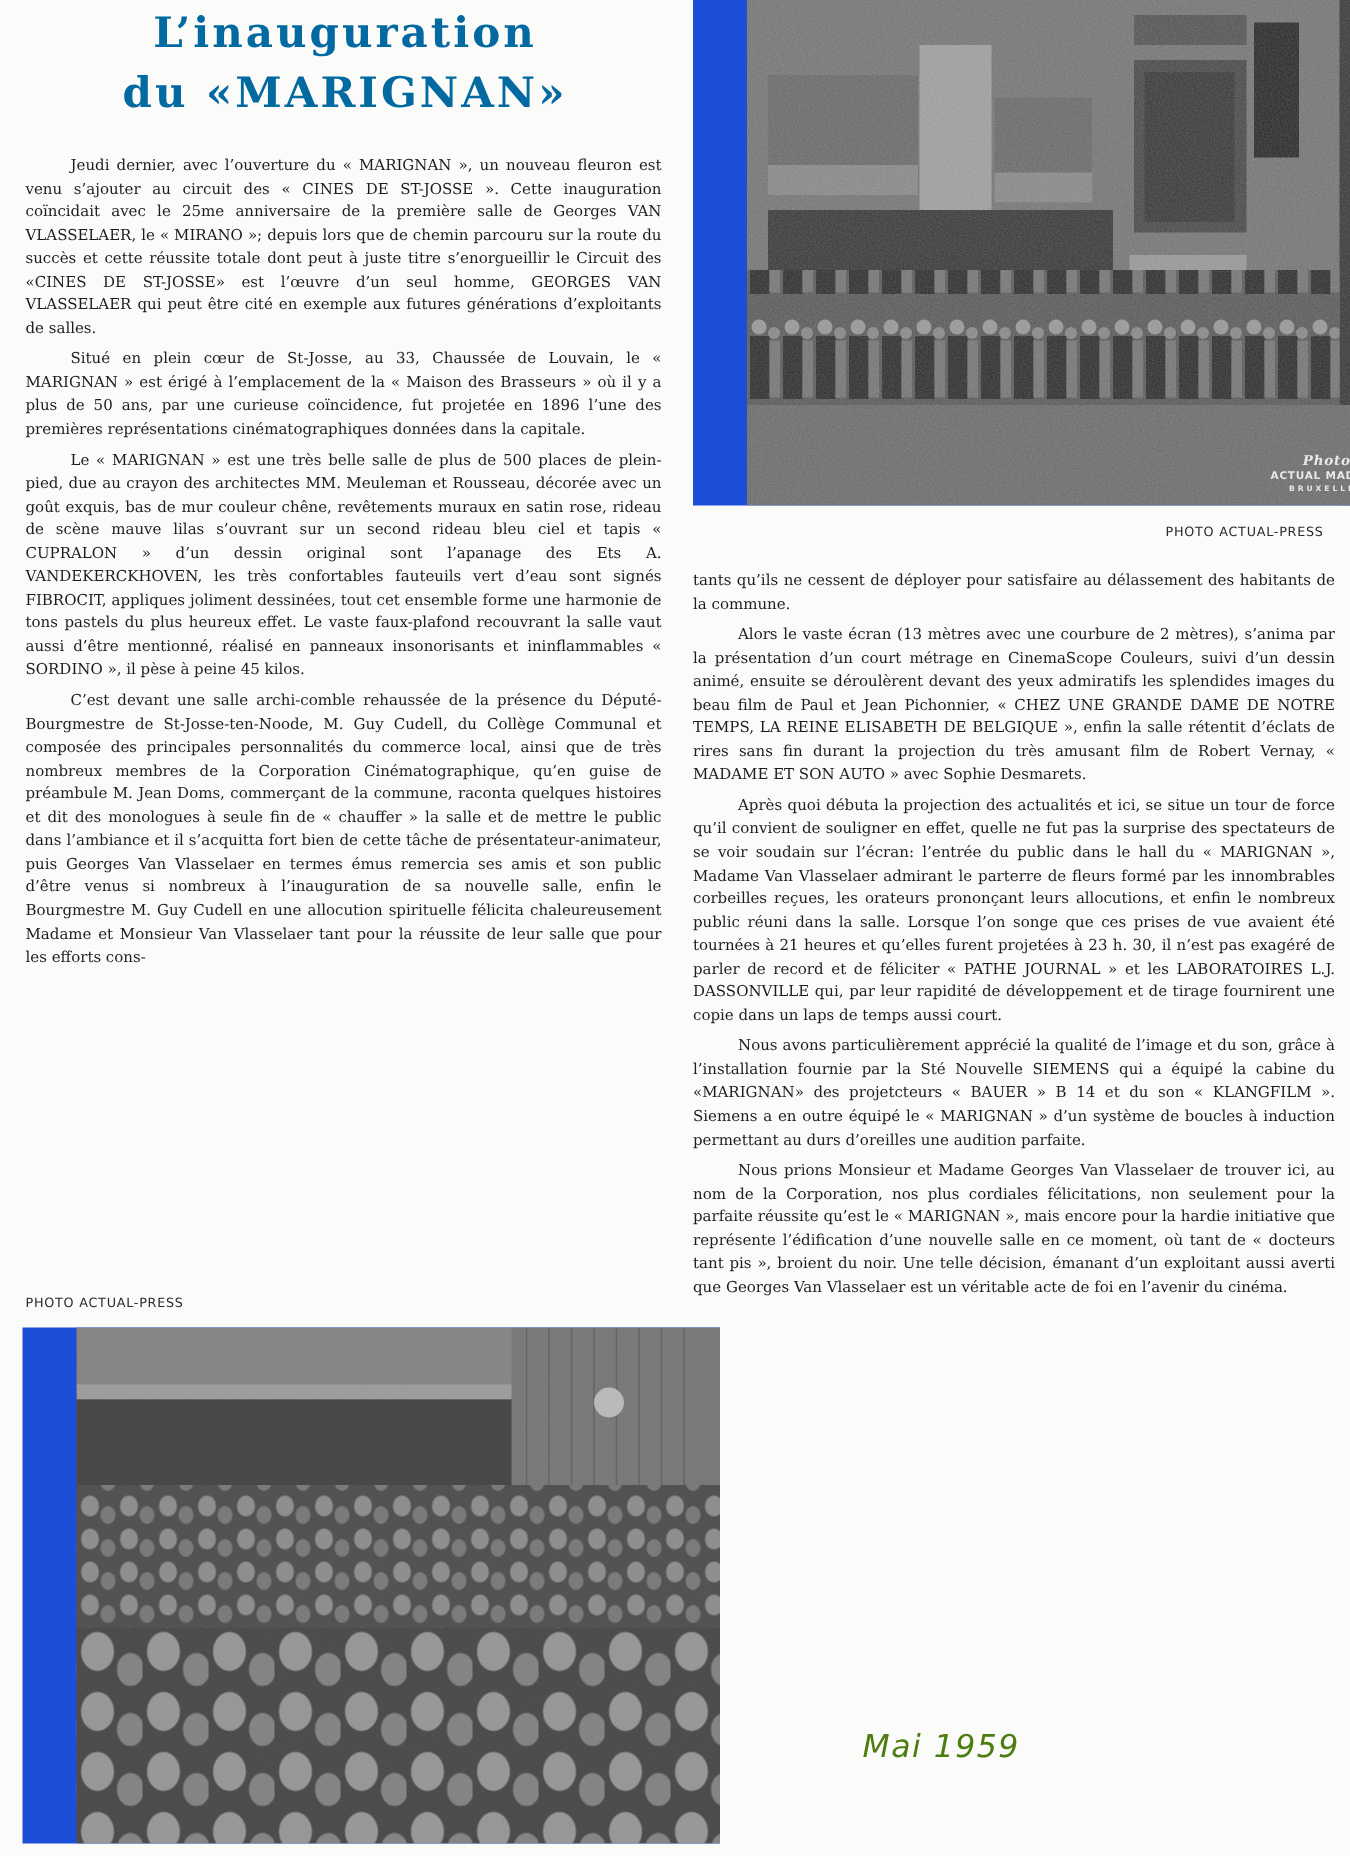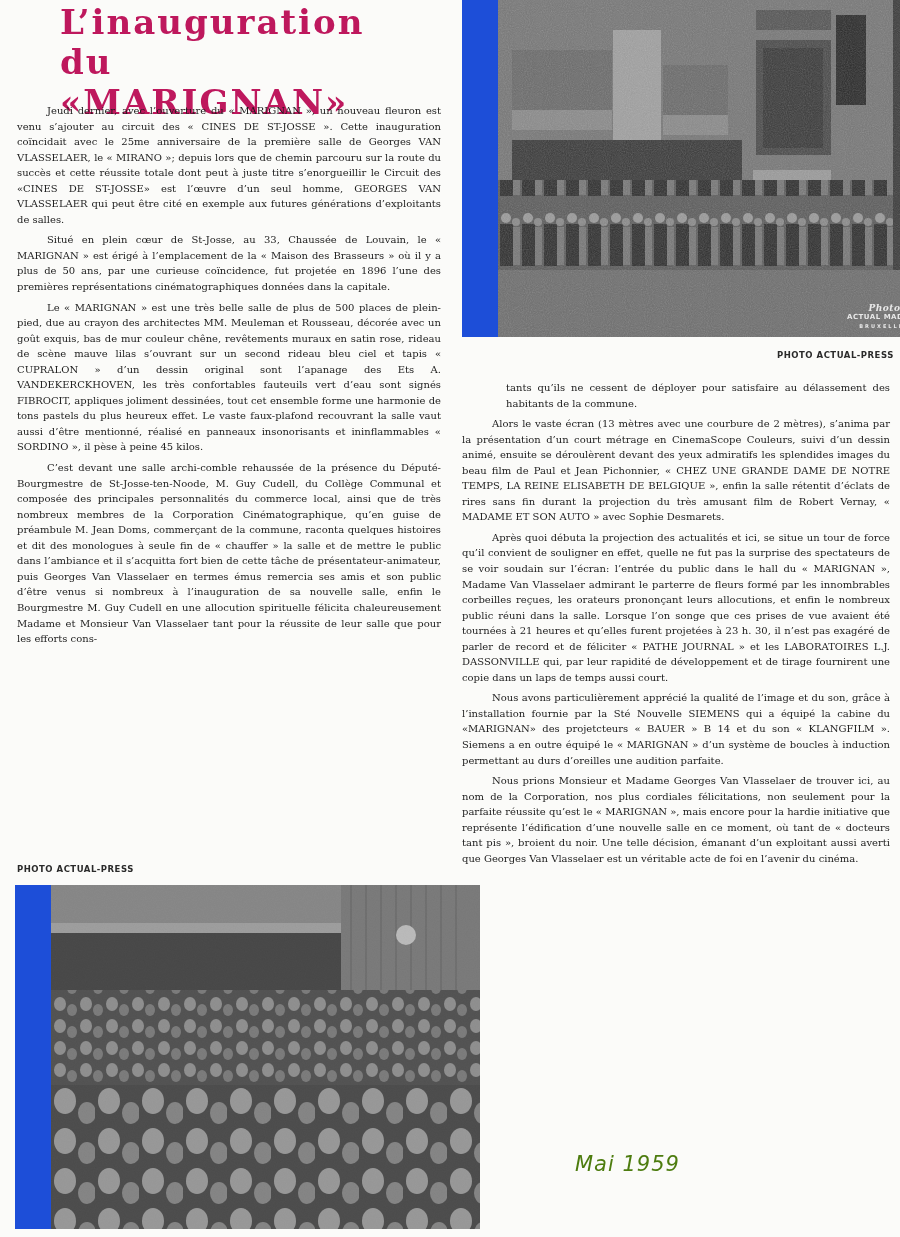--- a/index.html
+++ b/index.html
@@ -3,32 +3,32 @@
 <meta charset="utf-8">
 <style>
   html, body { margin: 0; padding: 0; }
   body {
     width: 900px; height: 1237px; position: relative; overflow: hidden;
     background: #fbfbf9; color: #1c1c1c;
     font-family: "DejaVu Serif", "Liberation Serif", serif;
   }
   .abs { position: absolute; }
   .title {
-    left: 60px; top: 2px; width: 340px; text-align: left;
+    left: 60px; top: 2px; width: 340px; text-align: center;
     font-family: "DejaVu Serif", serif; font-weight: bold;
-    color: #be185d; font-size: 34px; line-height: 40px; letter-spacing: 2px;
+    color: #0369a1; font-size: 28px; line-height: 40px; letter-spacing: 2px;
   }
   .title .l2 { display: block; }
   .col { font-size: 10px; line-height: 15.55px; text-align: justify; }
   .col p { margin: 0 0 5px 0; text-indent: 30px; hyphens: manual; }
-  .col p.cont { text-indent: 0; margin-left: 44px; }
+  .col p.cont { text-indent: 0; }
   .left-col { left: 17px; top: 103px; width: 424px; }
   .right-col { left: 462px; top: 380px; width: 428px; }
   .caption {
-    font-family: "DejaVu Sans", sans-serif; font-size: 8.5px; font-weight: bold;
+    font-family: "DejaVu Sans", sans-serif; font-size: 8.5px; font-weight: normal;
     letter-spacing: 0.5px; color: #2a2a2a;
   }
   .photo {
     background: #1d4ed8;
     overflow: hidden;
     padding-left: 36px;
   }
   .photo svg { display: block; }
   .watermark {
     position: absolute; right: 4px; bottom: 6px; text-align: center;

